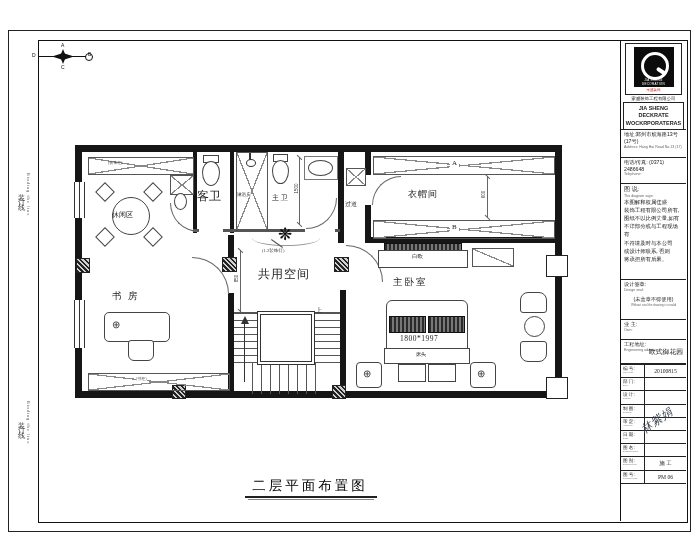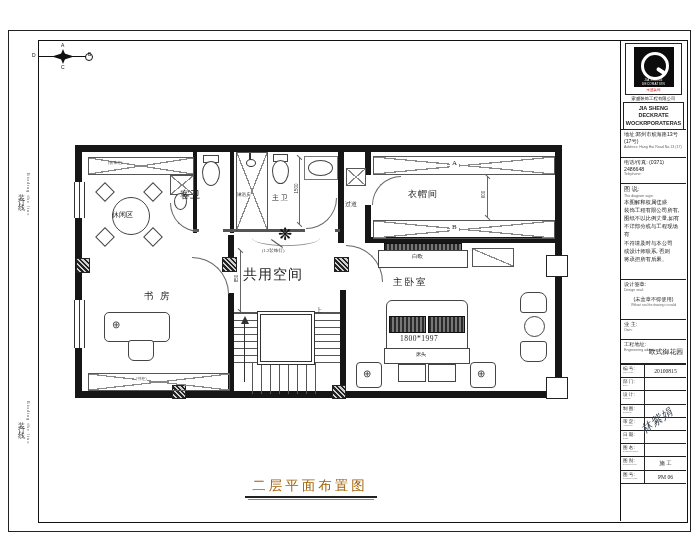--- a/index.html
+++ b/index.html
@@ -57,21 +57,21 @@
   .disc{font-size:5.4px;line-height:1.5;font-family:"Liberation Serif",serif;}
   .tb-table{border-top:1px solid #222;}
   .tb-row{display:flex;border-bottom:1px solid #222;height:13.2px;box-sizing:border-box;}
   .tb-row .cell-l{width:24px;border-right:1px solid #222;padding:1px 1px 0 2px;box-sizing:border-box;}
   .tb-row .cell-l .cn{font-size:4.6px;display:block;}
   .tb-row .cell-l .en{font-size:2.6px;color:#777;display:block;transform:scale(.9);transform-origin:left top;}
   .tb-row .cell-v{flex:1;text-align:center;font-size:5.6px;padding-top:3px;font-family:"Liberation Serif",serif;}
   .sig{position:absolute;font-size:11px;font-style:italic;color:#3c4450;transform:rotate(-35deg);letter-spacing:1px;}
   
   #plan-title{position:absolute;left:210px;top:477px;width:200px;text-align:center;font-size:13.5px;
-     letter-spacing:3px;color:#a16207;font-family:"Liberation Serif",serif;}
+     letter-spacing:3px;color:#000000;font-family:"Liberation Serif",serif;}
   .u1{position:absolute;left:245px;top:496px;width:132px;height:1.6px;background:#222;}
   .u2{position:absolute;left:248px;top:499px;width:126px;height:1px;background:#888;}
   
   #compass{position:absolute;left:36px;top:42px;width:54px;height:30px;font-size:5px;color:#111;}
   #compass .bar{position:absolute;left:2px;top:14px;width:48px;height:1px;background:#111;}
   #compass .dia-h{position:absolute;left:16px;top:11px;width:22px;height:7px;background:#111;
      clip-path:polygon(0 50%,50% 0,100% 50%,50% 100%);}
   #compass .dia-v{position:absolute;left:24px;top:7px;width:6px;height:15px;background:#111;
      clip-path:polygon(50% 0,100% 50%,50% 100%,0 50%);}
   #compass .n{position:absolute;left:25px;top:0;} #compass .s{position:absolute;left:25px;top:22px;}
@@ -143,21 +143,21 @@
     <div class="outline" style="left:112px;top:197px;width:36px;height:36px;border-radius:50%;"></div>
     <div class="chair-d" style="left:98px;top:185px;"></div>
     <div class="chair-d" style="left:146px;top:185px;"></div>
     <div class="chair-d" style="left:98px;top:230px;"></div>
     <div class="chair-d" style="left:146px;top:230px;"></div>
     <div class="lbl" style="left:112px;top:210px;font-size:7px;">休闲区</div>
     <div class="outline" style="left:174px;top:193px;width:11px;height:15px;border-radius:50%;"></div>
 
     <div class="outline" style="left:203px;top:155px;width:14px;height:6px;"></div>
     <div class="outline" style="left:202px;top:161px;width:16px;height:23px;border-radius:50% 50% 50% 50%/45% 45% 55% 55%;"></div>
-    <div class="lbl" style="left:180px;top:188px;font-size:10px;">客卫</div>
+    <div class="lbl" style="left:197px;top:188px;font-size:12px;">客卫</div>
     <div class="arc-bl" style="left:170px;top:203px;width:28px;height:28px;"></div>
 
     <div class="x-box" style="left:236px;top:152px;width:30px;height:76px;"></div>
     <div class="abs" style="left:249px;top:153px;width:2px;height:8px;background:#333;"></div>
     <div class="abs" style="left:246px;top:159px;width:8px;height:6px;border:1px solid #333;border-radius:50%;background:#fff;"></div>
     <div class="lbl" style="left:237px;top:192px;font-size:4.6px;background:#fff;">淋浴房</div>
 
     <div class="outline" style="left:273px;top:154px;width:13px;height:6px;"></div>
     <div class="outline" style="left:272px;top:160px;width:15px;height:22px;border-radius:50% 50% 50% 50%/45% 45% 55% 55%;"></div>
     <div class="lbl" style="left:272px;top:193px;font-size:7px;">主 卫</div>
@@ -172,36 +172,36 @@
 
     <div class="x-box" style="left:373px;top:156px;width:180px;height:17px;"></div>
     <div class="x-box" style="left:373px;top:220px;width:180px;height:17px;"></div>
     <div class="lbl" style="left:450px;top:159px;font-size:7px;background:#fff;padding:0 2px;">A</div>
     <div class="lbl" style="left:450px;top:223px;font-size:7px;background:#fff;padding:0 2px;">B</div>
     <div class="lbl" style="left:408px;top:188px;font-size:9px;letter-spacing:1px;">衣帽间</div>
     <div class="dimv" style="left:487px;top:176px;height:42px;"></div>
     <div class="dim-txt" style="left:480px;top:192px;">600</div>
     <div class="arc-tl" style="left:372px;top:176px;width:28px;height:28px;"></div>
 
-    <div class="lbl" style="left:243px;top:266px;font-size:14px;letter-spacing:1px;">共用空间</div>
+    <div class="lbl" style="left:258px;top:266px;font-size:12px;letter-spacing:1px;">共用空间</div>
     <div class="abs" style="left:252px;top:230px;width:68px;height:15px;border-bottom:1px solid #999;border-radius:0 0 50% 50%;"></div>
     <div class="abs" style="left:278px;top:226px;font-size:17px;line-height:17px;color:#111;">❋</div>
     <div class="abs" style="left:270px;top:243px;width:14px;height:1px;background:#555;transform:rotate(35deg);"></div>
     <div class="lbl" style="left:262px;top:248px;font-size:4.6px;color:#444;">(1.2装饰灯)</div>
     <div class="dimv" style="left:240px;top:250px;height:62px;"></div>
     <div class="dim-txt" style="left:233px;top:276px;">850</div>
 
     <div class="treads-h" style="left:234px;top:312px;width:106px;height:52px;"></div>
     <div class="treads-v" style="left:252px;top:362px;width:70px;height:32px;"></div>
     <div class="well" style="left:260px;top:314px;width:50px;height:46px;"></div>
     <div class="abs" style="left:244px;top:322px;width:1px;height:60px;background:#333;"></div>
     <div class="abs" style="left:241px;top:316px;width:0;height:0;border-left:4px solid transparent;border-right:4px solid transparent;border-bottom:8px solid #333;"></div>
     <div class="lbl" style="left:316px;top:306px;font-size:6px;">上</div>
 
-    <div class="lbl" style="left:144px;top:290px;font-size:9.5px;letter-spacing:2px;">书 房</div>
+    <div class="lbl" style="left:112px;top:290px;font-size:9.5px;letter-spacing:2px;">书 房</div>
     <div class="outline" style="left:104px;top:312px;width:64px;height:28px;border-radius:5px;"></div>
     <div class="oplus" style="left:112px;top:320px;">⊕</div>
     <div class="outline" style="left:128px;top:340px;width:24px;height:19px;border-radius:3px 3px 6px 6px;"></div>
     <div class="x-box" style="left:88px;top:373px;width:140px;height:16px;"></div>
     <div class="lbl" style="left:136px;top:376px;font-size:4px;color:#555;background:#fff;">(书柜)</div>
     <div class="arc-tr" style="left:192px;top:257px;width:36px;height:36px;"></div>
 
     <div class="lbl" style="left:393px;top:276px;font-size:9.5px;letter-spacing:2px;">主卧室</div>
     <div class="arc-tr" style="left:346px;top:245px;width:36px;height:36px;"></div>
     <div class="pillow" style="left:384px;top:243px;width:76px;height:6px;"></div>

